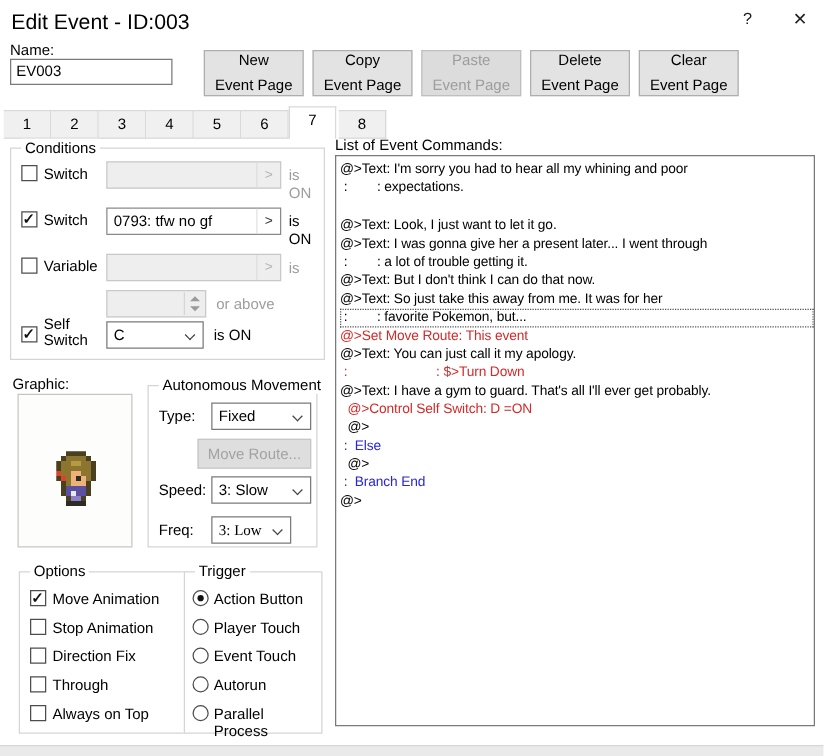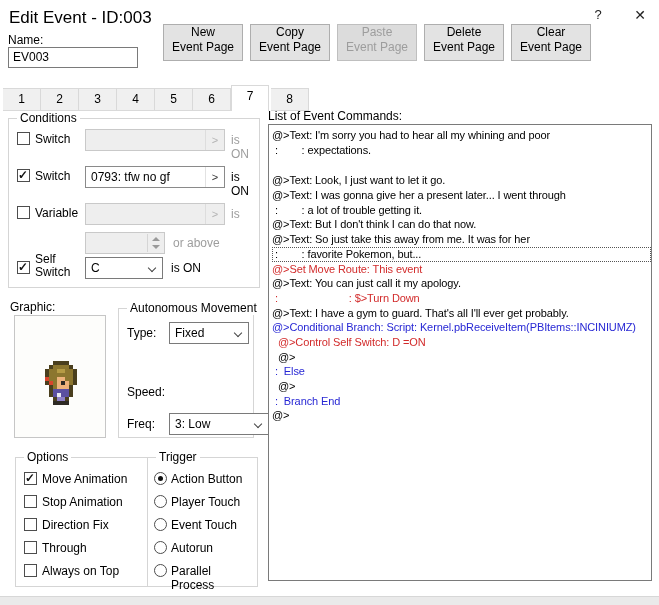--- a/index.html
+++ b/index.html
@@ -10,21 +10,21 @@
   
   .titlebar { position:absolute; left:0; top:0; width:659px; height:30px; background:#fff; }
   .title-text { position:absolute; left:9px; top:8px; font-size:17px; }
   .cap-btn { position:absolute; top:3px; width:30px; height:24px; text-align:center; line-height:24px; font-size:13px; color:#222; cursor:default; }
   .help-btn { left:583px; }
   .close-btn { left:625px; font-size:14px; }
 
   
   .lbl { position:absolute; font-size:12px; }
   .textbox { position:absolute; border:1px solid #7a7a7a; background:#fff; font-size:12px; padding:2px 4px; font-family:"Liberation Sans",sans-serif; }
-  .page-btn { position:absolute; top:24px; width:80px; height:37px; background:#e3e3e3; border:1px solid #aeaeae; font-size:12px; text-align:center; display:flex; flex-direction:column; justify-content:flex-start; line-height:15px; cursor:default; }
+  .page-btn { position:absolute; top:40px; width:80px; height:37px; background:#e3e3e3; border:1px solid #aeaeae; font-size:12px; text-align:center; display:flex; flex-direction:column; justify-content:space-between; line-height:15px; cursor:default; }
   .page-btn.disabled { background:#dcdcdc; border-color:#bfbfbf; color:#9d9d9d; }
 
   
   .tab { position:absolute; top:88px; width:38px; height:23px; background:#f0f0f0; border:1px solid #d9d9d9; border-left:none; text-align:center; line-height:21px; font-size:12px; }
   .tab:first-of-type { border-left:1px solid #d9d9d9; }
   .tab.active { top:85px; height:26px; background:#fff; border:1px solid #d9d9d9; border-bottom:none; z-index:2; }
 
   
   .group { position:absolute; border:1px solid #d5d5d5; background:#fff; }
   .group-label { position:absolute; top:-8px; left:8px; background:#fff; padding:0 3px; font-size:12px; white-space:nowrap; }
@@ -202,23 +202,28 @@
     </svg>
   </div>
 
   <div class="group" style="left:118px; top:308px; width:136px; height:130px;">
     <div class="group-label">Autonomous Movement</div>
     <div class="lbl" style="left:8px; top:17px;">Type:</div>
     <div class="combo" style="left:50px; top:13px; width:80px; height:22px; border-color:#7a7a7a;">
       <span class="val">Fixed</span>
       <span class="chev"></span>
     </div>
+    <div class="mini-btn" style="left:39px; top:42px; width:91px; height:24px; line-height:22px;">Move Route...</div>
     <div class="lbl" style="left:8px; top:76px;">Speed:</div>
+    <div class="combo" style="left:50px; top:72px; width:80px; height:22px; border-color:#7a7a7a;">
+      <span class="val">3: Slow</span>
+      <span class="chev"></span>
+    </div>
     <div class="lbl" style="left:8px; top:108px;">Freq:</div>
-    <div class="combo" style="left:50px; top:104px; width:100px; height:22px; border-color:#7a7a7a;">
+    <div class="combo" style="left:50px; top:104px; width:64px; height:22px; border-color:#7a7a7a;font-family:Liberation Serif, serif;">
       <span class="val">3: Low</span>
       <span class="chev"></span>
     </div>
   </div>
 
   <div class="group" style="left:15px; top:457px; width:137px; height:130px;">
     <div class="group-label">Options</div>
     <span class="checkbox checked" style="left:8px; top:14px;"></span>
     <div class="lbl" style="left:26px; top:14px;">Move Animation</div>
     <span class="checkbox" style="left:8px; top:37px;"></span>
@@ -252,21 +257,20 @@
     <div class="cmd-line" style="color: rgb(0, 0, 0); margin-top: 16px;">@&gt;Text: Look, I just want to let it go.</div>
     <div class="cmd-line" style="color: rgb(0, 0, 0);">@&gt;Text: I was gonna give her a present later... I went through</div>
     <div class="cmd-line" style="color: rgb(0, 0, 0);"> :        : a lot of trouble getting it.</div>
     <div class="cmd-line" style="color: rgb(0, 0, 0);">@&gt;Text: But I don't think I can do that now.</div>
     <div class="cmd-line" style="color: rgb(0, 0, 0);">@&gt;Text: So just take this away from me. It was for her</div>
     <div class="cmd-line focused" style="color: rgb(0, 0, 0);"> :        : favorite Pokemon, but...</div>
     <div class="cmd-line" style="color: rgb(210, 43, 43);">@&gt;Set Move Route: This event</div>
     <div class="cmd-line" style="color: rgb(0, 0, 0);">@&gt;Text: You can just call it my apology.</div>
     <div class="cmd-line" style="color: rgb(210, 43, 43);"> :                        : $&gt;Turn Down</div>
     <div class="cmd-line" style="color: rgb(0, 0, 0);">@&gt;Text: I have a gym to guard. That's all I'll ever get probably.</div>
-    <div class="cmd-line" style="color: rgb(39, 39, 212);">@&gt;Conditional Branch: Script: Kernel.pbReceiveItem(PBItems::INCINIUMZ)</div>
     <div class="cmd-line" style="color: rgb(210, 43, 43);">  @&gt;Control Self Switch: D =ON</div>
     <div class="cmd-line" style="color: rgb(0, 0, 0);">  @&gt;</div>
     <div class="cmd-line" style="color: rgb(39, 39, 212);"> :  Else</div>
     <div class="cmd-line" style="color: rgb(0, 0, 0);">  @&gt;</div>
     <div class="cmd-line" style="color: rgb(39, 39, 212);"> :  Branch End</div>
     <div class="cmd-line" style="color: rgb(0, 0, 0);">@&gt;</div>
   </div>
 
   <div class="bottom-band"></div>
 </div>

